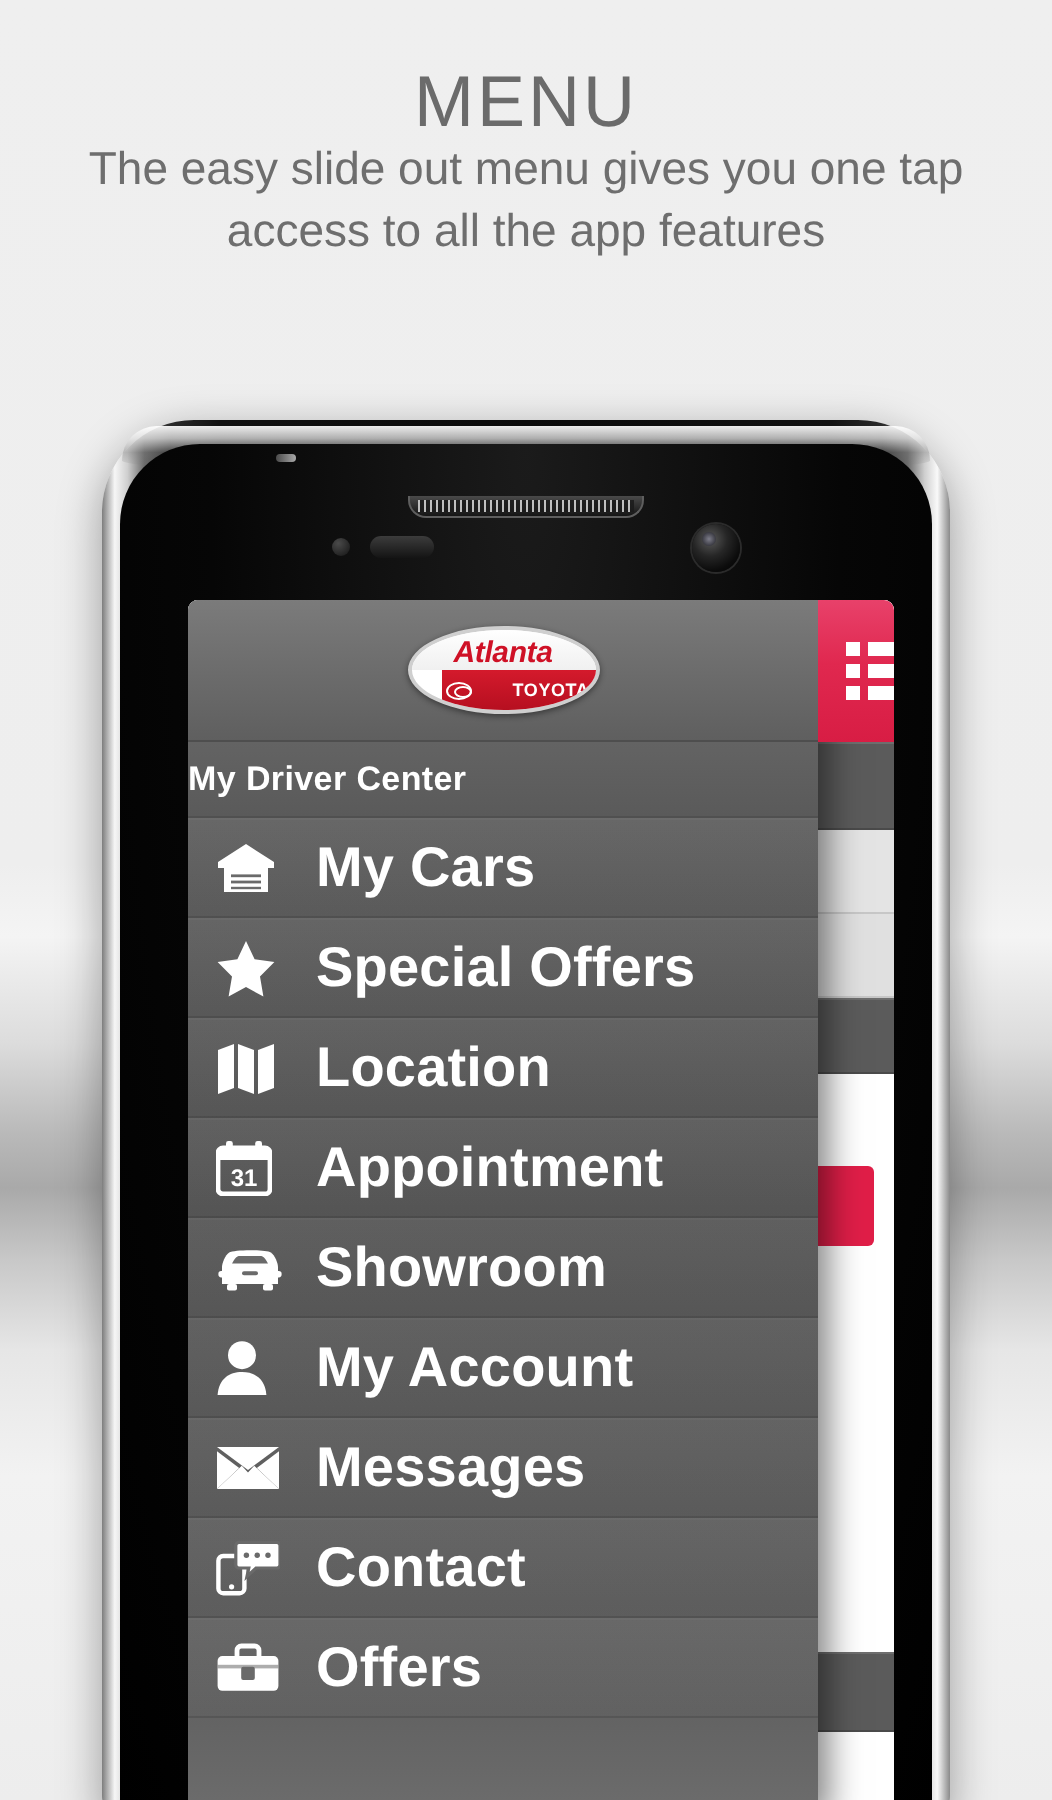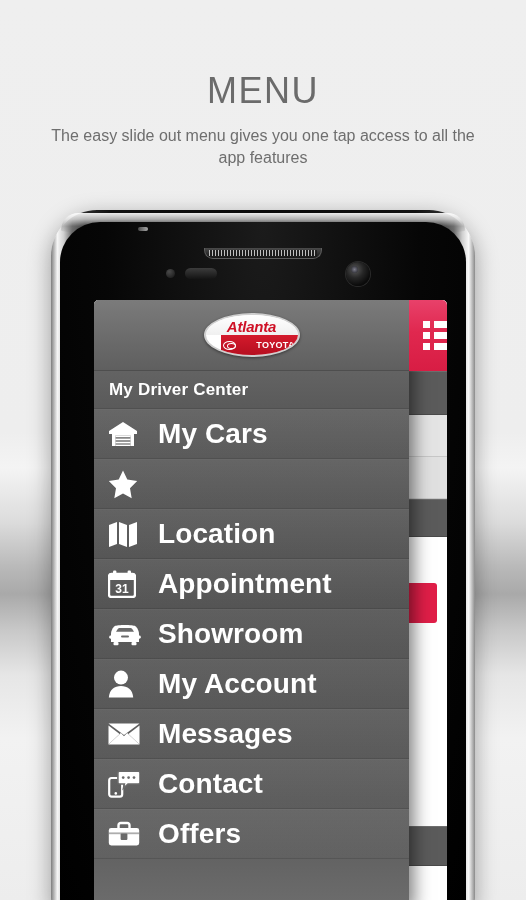--- a/index.html
+++ b/index.html
@@ -19,25 +19,25 @@
         #f4f4f4 52%, #dcdcdc 58%,
         #b9b9b9 63%, #a9a9a9 66%,
         #c8c8c8 70%, #e6e6e6 75%,
         #f2f2f2 82%, #ededed 100%);
   }
 
   
   .caption { position:absolute; top:0; left:0; right:0; text-align:center; }
   .caption .title {
     font-size:36px; color:#6b6b6b; letter-spacing:1.5px;
-    font-weight:400; margin-top:73px; line-height:1;
+    font-weight:400; margin-top:33px; line-height:1;
   }
   .caption .subtitle {
-    font-size:16px; color:#6e6e6e; line-height:1.35;
-    margin-top:16px; padding:0 36px; font-weight:400;
+    font-size:23px; color:#6e6e6e; line-height:1.35;
+    padding:0 36px; font-weight:400;
   }
 
   
   .phone {
     position:absolute; left:51px; top:210px;
     width:424px; height:700px;
   }
   
   .phone-rim {
     position:absolute; inset:0;
@@ -193,21 +193,21 @@
     display:flex; align-items:center; justify-content:center;
     border-radius:0 3px 0 0;
   }
   .list-icon { width:34px; display:flex; flex-direction:column; gap:4px; }
   .list-row { display:flex; align-items:center; gap:4px; height:7px; }
   .list-row i { display:block; width:7px; height:7px; background:#fff; flex:none; }
   .list-row b { display:block; flex:1; height:7px; background:#fff; }
 
   .drawer-title {
     height:38px; flex:none; display:flex; align-items:center;
-    padding-left:15px; color:#fff; font-size:17px; font-weight:bold;
+    color:#fff; font-size:17px; font-weight:bold;
     background:linear-gradient(to bottom,#636363,#5a5a5a);
     border-bottom:1px solid #505050; letter-spacing:.2px;
   }
 
   .menu-list { flex:none; }
   .menu-item {
     height:50px; display:flex; align-items:center;
     padding-left:14px;
     border-top:1px solid rgba(255,255,255,.09);
     border-bottom:1px solid rgba(0,0,0,.2);
@@ -310,20 +310,21 @@
             </span>
             <span class="lbl">My Cars</span>
           </div>
 
           <div class="menu-item">
             <span class="ic">
               <svg width="30" height="29" viewBox="0 0 30 29">
                 <path d="M15 0.5 L19.3 9.6 L29.2 11 L22 18.2 L23.7 28.3 L15 23.5 L6.3 28.3 L8 18.2 L0.8 11 L10.7 9.6 Z" fill="#fff"></path>
               </svg>
             </span>
+            <span class="lbl">Special Offers</span>
           </div>
 
           <div class="menu-item">
             <span class="ic">
               <svg width="30" height="26" viewBox="0 0 30 26">
                 <path d="M1 4 L9 1 L9 23 L1 26 Z" fill="#fff"></path>
                 <path d="M11 1 L19 4 L19 26 L11 23 Z" fill="#fff"></path>
                 <path d="M21 4 L29 1 L29 23 L21 26 Z" fill="#fff"></path>
               </svg>
             </span>

